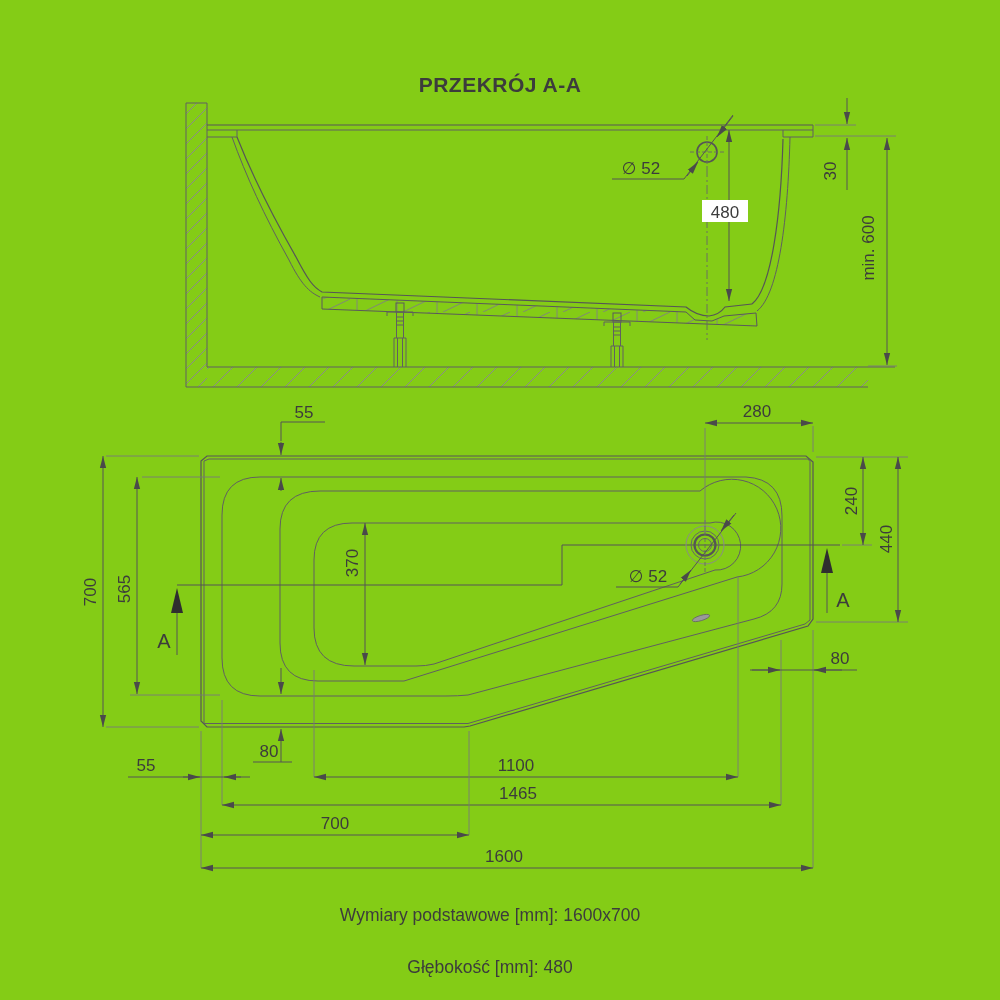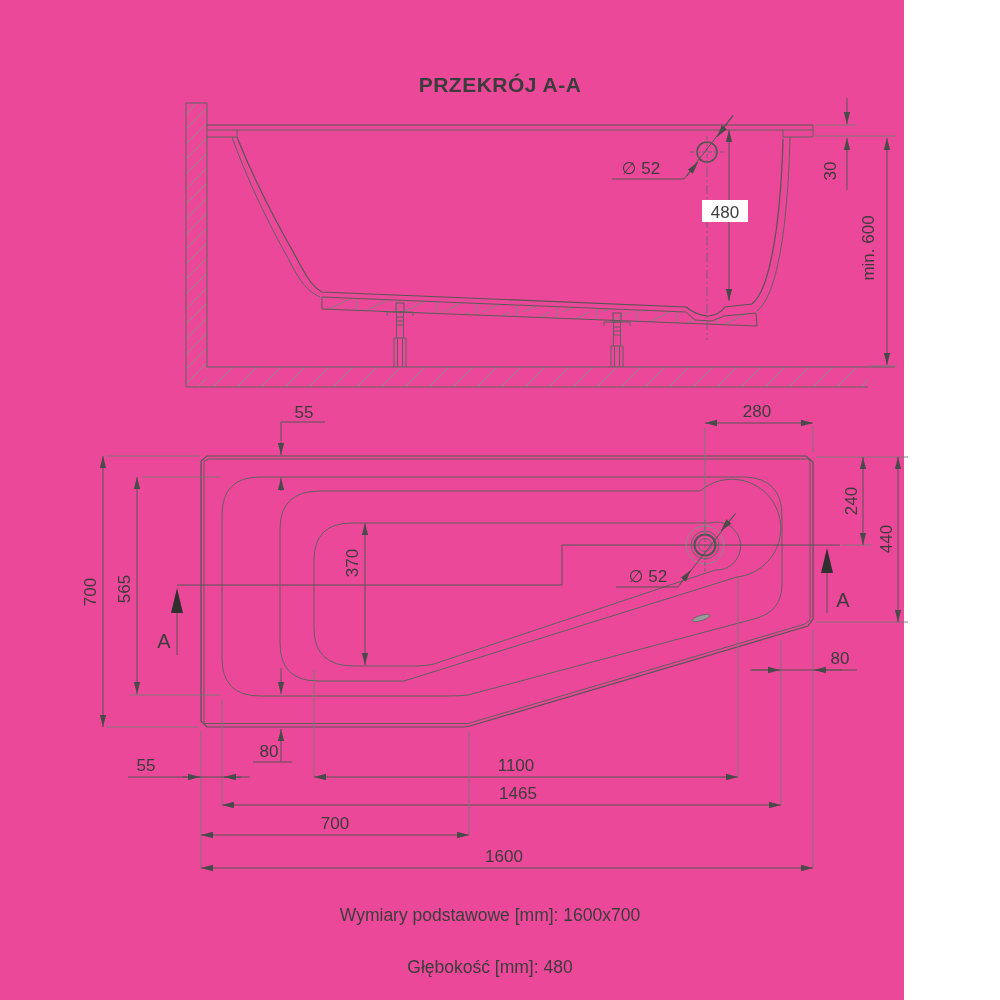--- a/index.html
+++ b/index.html
@@ -1,16 +1,16 @@
 <!DOCTYPE html>
 <html><head>
 <meta charset="utf-8">
 <style>
   html,body{margin:0;padding:0;background:#ffffff;}
-  .page{width:904px;height:1000px;background:#ec4899;position:relative;font-family:"Liberation Sans","DejaVu Sans",sans-serif;}
+  .page{width:1000px;height:1000px;background:#84cc16;position:relative;font-family:"Liberation Sans","DejaVu Sans",sans-serif;}
   svg{display:block;}
   text{fill:#3c3c3c;font-family:"Liberation Sans","DejaVu Sans",sans-serif;}
   .title-t{font-size:21px;font-weight:700;letter-spacing:.5px;}
   .dim-t{font-size:17px;}
   .foot-t{font-size:17.5px;}
   .amark-t{font-size:20px;}
   .ln{stroke:#606060;stroke-width:1;fill:none;}
   .ln2{stroke:#565656;stroke-width:1.2;fill:none;}
   .thin{stroke:#787878;stroke-width:.9;fill:none;}
   .dimln{stroke:#555;stroke-width:1;fill:none;}

